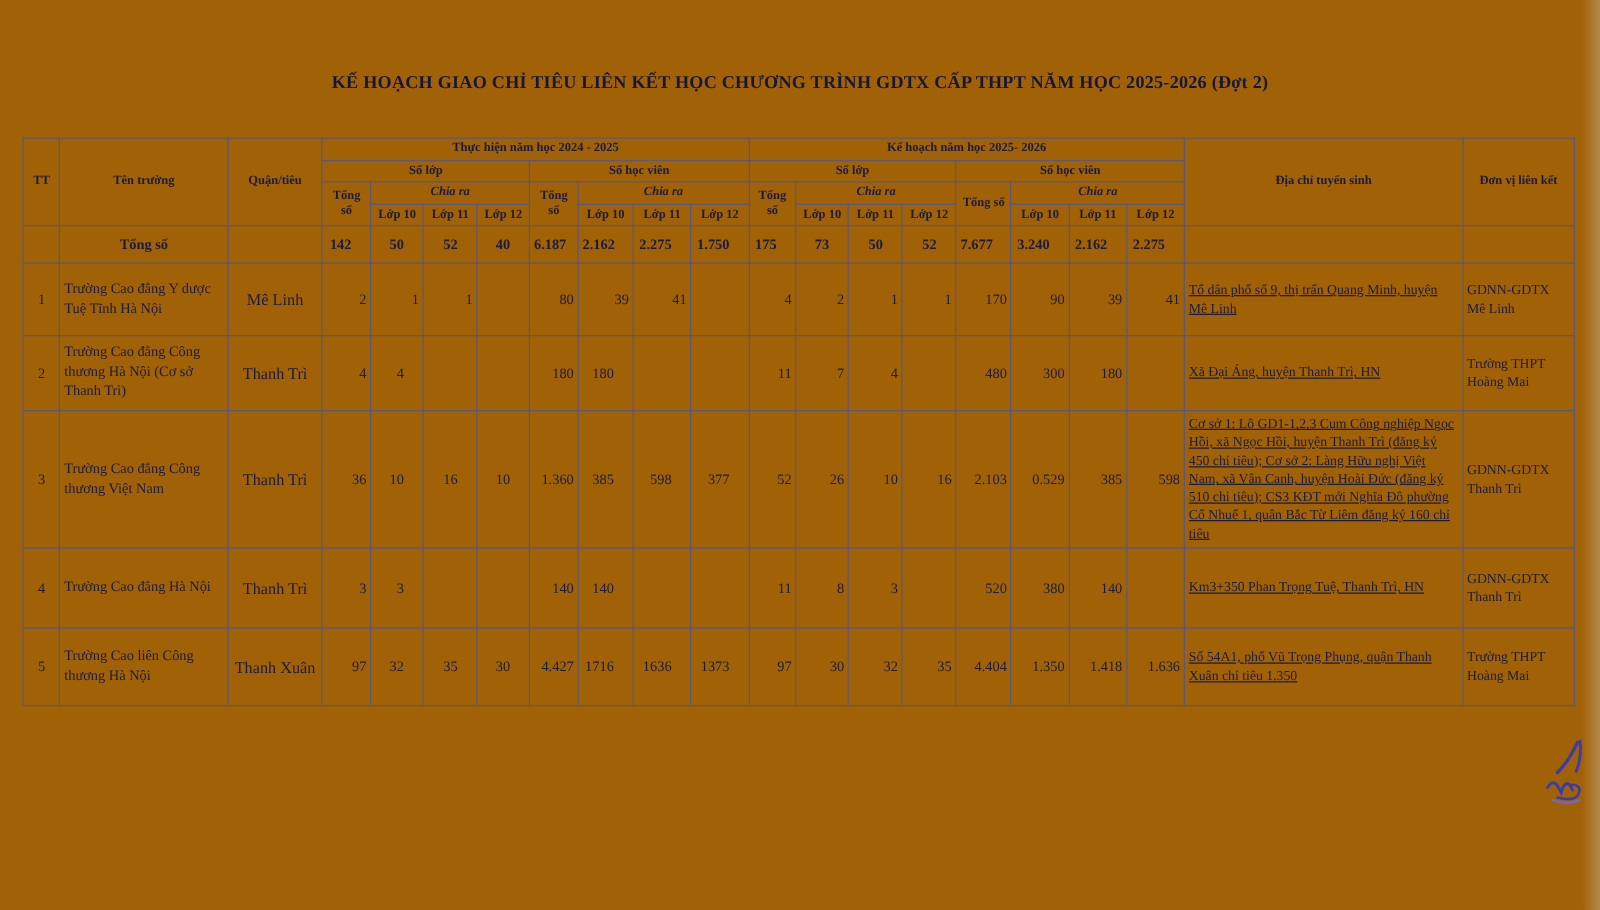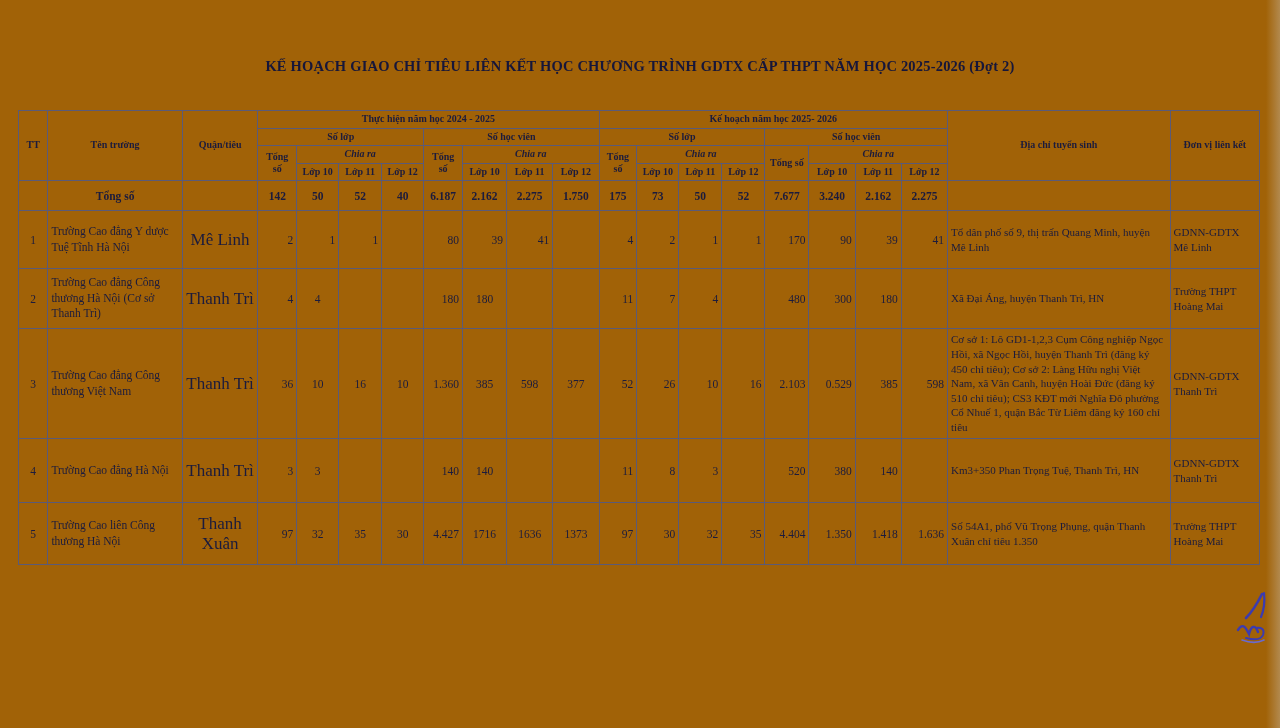--- a/index.html
+++ b/index.html
@@ -85,41 +85,42 @@
   th.sub { font-size: 11.5px; }
   th.chia { font-style: italic; font-weight: bold; font-size: 11px; }
   th.small { font-size: 10.5px; }
   th.tong { font-size: 11px; }
 
   td.num {
     text-align: right;
     padding-right: 5px;
     font-size: 11.5px;
   }
-  td.num.ctr { text-align: center; padding-right: 3px; }
+  td.num.ctr { text-align: right; padding-right: 15px; }
   td.bold { font-weight: bold; }
   td.idx {
     text-align: center;
     font-size: 11.5px;
   }
   td.name {
     text-align: left;
     padding-left: 6px;
     line-height: 1.35;
     font-size: 11.5px;
   }
   td.dist {
     text-align: center;
-    font-size: 17px;
+    font-size: 13px;
   }
   td.addr {
     text-align: left;
     padding-left: 5px;
     line-height: 1.33;
     font-size: 11px;
+    text-decoration: underline;
   }
   td.partner {
     text-align: left;
     padding-left: 5px;
     line-height: 1.33;
     font-size: 11px;
   }
   tr.total td {
     font-weight: bold;
     font-size: 11.5px;

